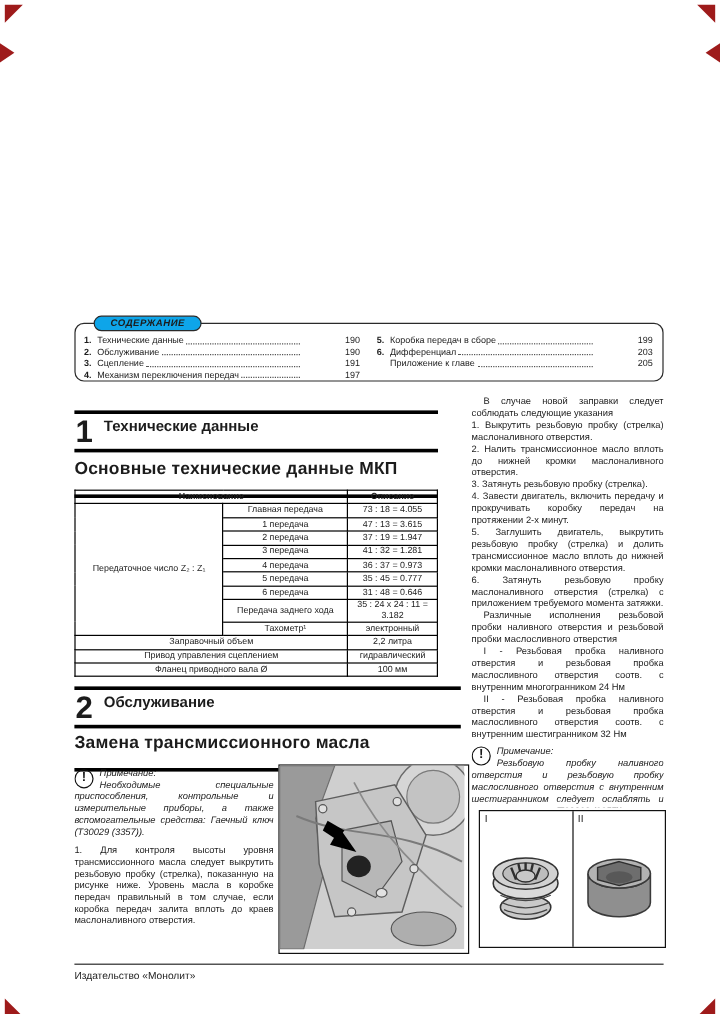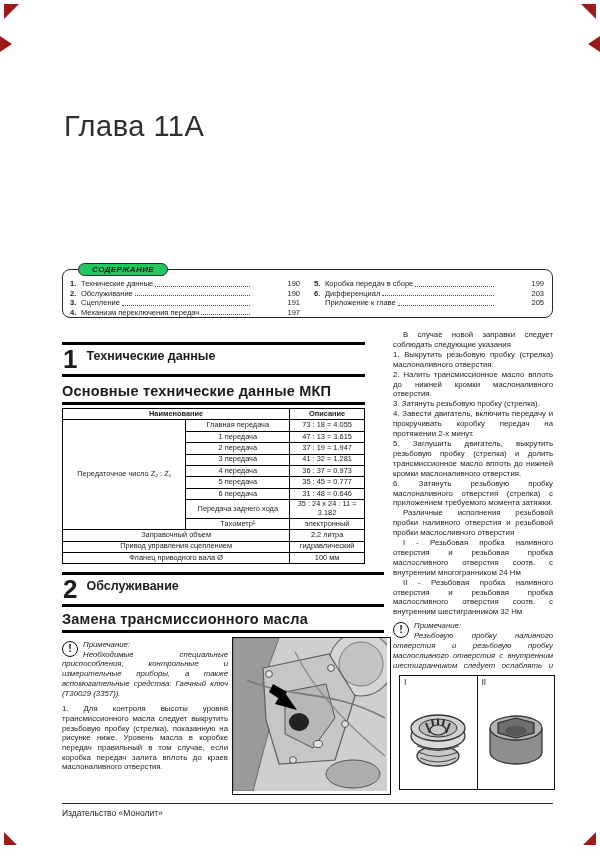--- a/index.html
+++ b/index.html
@@ -6,36 +6,36 @@
   #page{position:relative;width:600px;height:849px;background:#fff;overflow:hidden;
         font-family:"Liberation Sans",sans-serif;color:#1c1c1c;}
   .abs{position:absolute;}
 
   
   .chapter{left:64px;top:110px;font-size:29px;color:#2e2e2e;letter-spacing:0.5px;}
   .maintitle{left:62px;top:177px;font-size:30px;font-weight:bold;color:#000;line-height:31px;letter-spacing:0.6px;}
 
   
   .tocbox{left:62px;top:269px;width:489px;height:47px;border:1.4px solid #2a2a2a;border-radius:8px;}
-  .toclabel{position:absolute;left:15px;top:-7px;background:#22c55e;border:1.4px solid #2a2a2a;border-radius:7px;
+  .toclabel{position:absolute;left:15px;top:-7px;background:#0ea5e9;border:1.4px solid #2a2a2a;border-radius:7px;
             padding:1px 13px;font-size:8px;font-weight:bold;font-style:italic;letter-spacing:0.4px;}
   .toccols{display:flex;gap:14px;padding:9px 8px 2px 7px;}
   .toccol{flex:1;}
   .toc-row{display:flex;align-items:flex-end;font-size:7.5px;line-height:9.6px;}
   .toc-num{width:11px;font-weight:bold;flex:none;}
   .toc-label{white-space:nowrap;}
   .toc-dots{flex:1;border-bottom:1px dotted #555;margin:0 2px 2px 2px;height:1px;}
   .toc-page{flex:none;margin-left:35px;}
 
   
   .banner{border-top:3.5px solid #000;border-bottom:3.5px solid #000;height:27px;padding:1px 0;}
   .sec-num{font-size:26px;font-weight:bold;line-height:26px;float:left;margin:0 9px 0 1px;}
   .sec-title{font-size:12.5px;font-weight:bold;display:inline-block;padding-top:2px;}
 
-  .subhead{font-size:14.5px;font-weight:bold;border-bottom:3px solid #000;padding-bottom:3px;letter-spacing:0.2px;}
+  .subhead{font-size:14.5px;font-weight:bold;border-bottom:3px solid #000;padding-bottom:13px;letter-spacing:0.2px;}
 
   
   table.specs{border-collapse:collapse;width:303px;font-size:7.4px;}
   table.specs td,table.specs th{border:1px solid #000;padding:0 2px;height:10.4px;line-height:8.8px;text-align:center;}
   table.specs{border:1.6px solid #000;}
   table.specs th{font-weight:bold;}
   td.leftcell{text-align:left;padding-left:4px;}
   .w-group{width:124px;}.w-sub{width:104px;}.w-desc{width:71px;}
 
   
@@ -69,21 +69,20 @@
 
   <svg class="abs" style="left:0;top:0" width="600" height="849" viewBox="0 0 600 849">
     <polygon points="4,4 19,4 4,19" fill="#9e1b1b"></polygon>
     <polygon points="596,4 581,4 596,19" fill="#9e1b1b"></polygon>
     <polygon points="0,36 12,44 0,52" fill="#9e1b1b"></polygon>
     <polygon points="600,36 588,44 600,52" fill="#9e1b1b"></polygon>
     <polygon points="4,845 17,845 4,832" fill="#9e1b1b"></polygon>
     <polygon points="596,845 583,845 596,832" fill="#9e1b1b"></polygon>
   </svg>
 
-  <div class="abs chapter">Глава 11А</div>
 
   <div class="abs tocbox">
     <div class="toclabel">СОДЕРЖАНИЕ</div>
     <div class="toccols">
       <div class="toccol">
         <div class="toc-row">
           <span class="toc-num">1.</span>
           <span class="toc-label">Технические данные</span>
           <span class="toc-dots"></span>
           <span class="toc-page">190</span>

